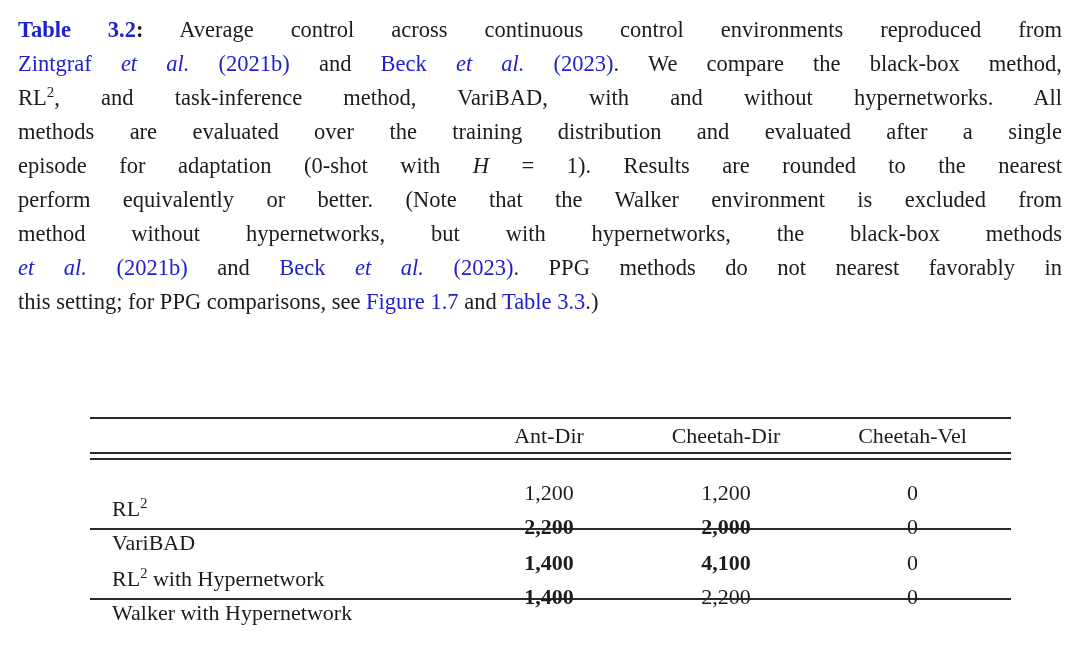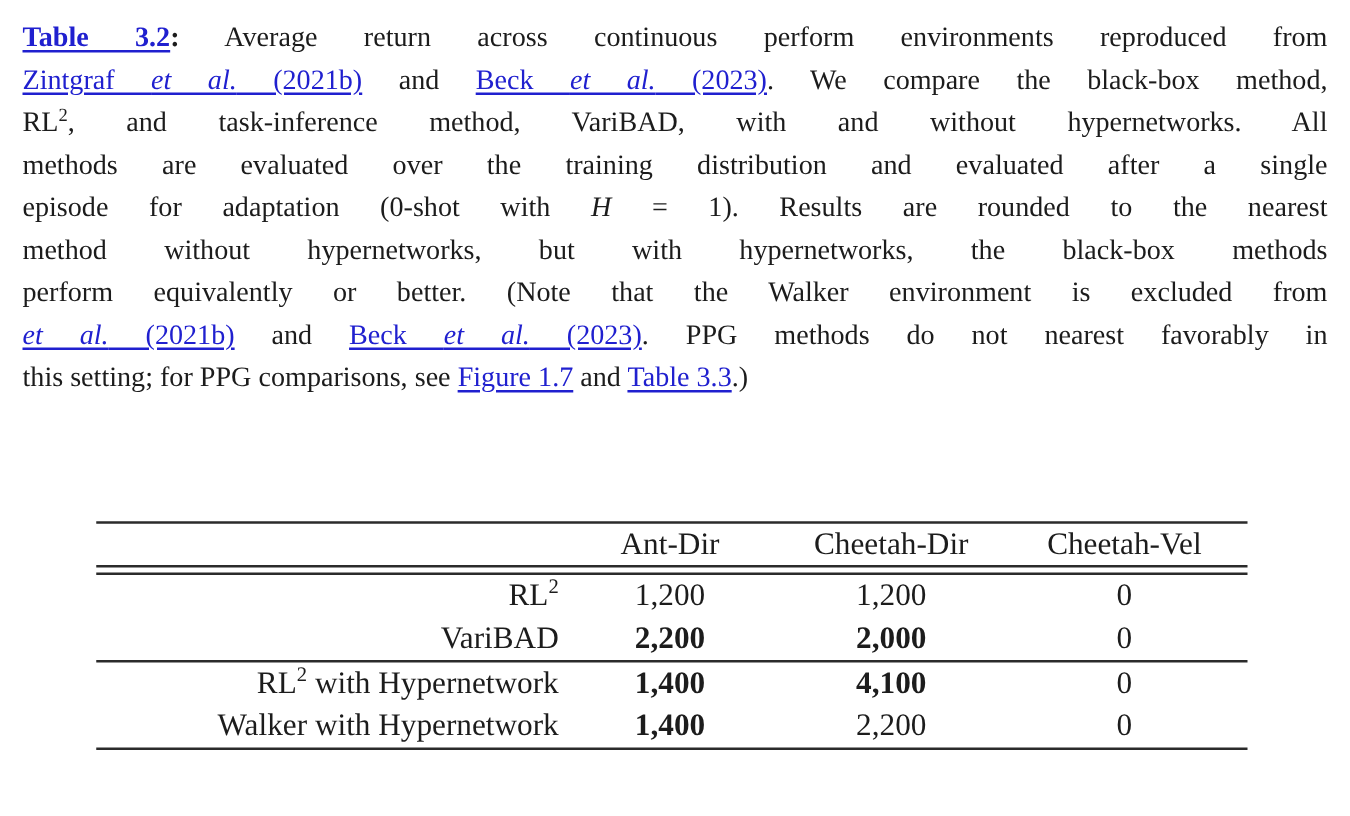--- a/index.html
+++ b/index.html
@@ -24,78 +24,77 @@
   .cline {
     text-align: justify;
     text-align-last: justify;
     white-space: normal;
   }
   .cline.last {
     text-align-last: left;
   }
   a.lk {
     color: #2020cf;
-    text-decoration: underline;
     text-decoration-thickness: 1.5px;
     text-underline-offset: 3px;
     cursor: pointer;
   }
   .b  { font-weight: bold; }
   .it { font-style: italic; }
   sup {
     font-size: 0.66em;
     line-height: 0;
   }
   
   .tbl {
     position: absolute;
-    left: 77px;
+    left: 90px;
     top: 417px;
     width: 921px;
-    font-size: 25px;
+    font-size: 22px;
   }
   .rule {
     height: 2px;
     background: #2b2b2b;
   }
   .drule {
     height: 8px;
     box-sizing: border-box;
     border-top: 2px solid #2b2b2b;
     border-bottom: 2px solid #2b2b2b;
   }
   .trow {
     display: grid;
     grid-template-columns: 370px 178px 176px 197px;
     height: 34px;
     line-height: 34px;
     align-items: center;
   }
   .trow.head { height: 33px; line-height: 33px; }
-  .lbl  { padding-left: 22px; text-align: right; white-space: nowrap; }
+  .lbl  { padding-left: 22px; text-align: left; white-space: nowrap; margin-top: 32px; }
   .val, .hcell { text-align: center; }
 </style>
 </head>
 <body>
 
 <div class="caption">
-  <div class="cline"><a class="lk b">Table 3.2</a><span class="b">:</span><span> Average return across continuous perform environments reproduced from</span></div>
+  <div class="cline"><a class="lk b">Table 3.2</a><span class="b">:</span><span> Average control across continuous control environments reproduced from</span></div>
 
   <div class="cline"><a class="lk"><span>Zintgraf </span><span class="it">et al.</span><span> (2021b)</span></a><span> and </span><a class="lk"><span>Beck </span><span class="it">et al.</span><span> (2023)</span></a><span>. We compare the black-box method,</span></div>
 
   <div class="cline"><span>RL</span><sup>2</sup><span>, and task-inference method, VariBAD, with and without hypernetworks. All</span></div>
 
   <div class="cline"><span>methods are evaluated over the training distribution and evaluated after a single</span></div>
 
   <div class="cline"><span>episode for adaptation (0-shot with </span><span class="it">H</span><span> = 1). Results are rounded to the nearest</span></div>
 
 
+  <div class="cline"><span>perform equivalently or better. (Note that the Walker environment is excluded from</span></div>
+
   <div class="cline"><span>method without hypernetworks, but with hypernetworks, the black-box methods</span></div>
-
-  <div class="cline"><span>perform equivalently or better. (Note that the Walker environment is excluded from</span></div>
 
 
   <div class="cline"><a class="lk"><span class="it">et al.</span><span> (2021b)</span></a><span> and </span><a class="lk"><span>Beck </span><span class="it">et al.</span><span> (2023)</span></a><span>. PPG methods do not nearest favorably in</span></div>
 
   <div class="cline last"><span>this setting; for PPG comparisons, see </span><a class="lk">Figure 1.7</a><span> and </span><a class="lk">Table 3.3</a><span>.)</span></div>
 </div>
 
 <div class="tbl">
   <div class="rule"></div>
 

